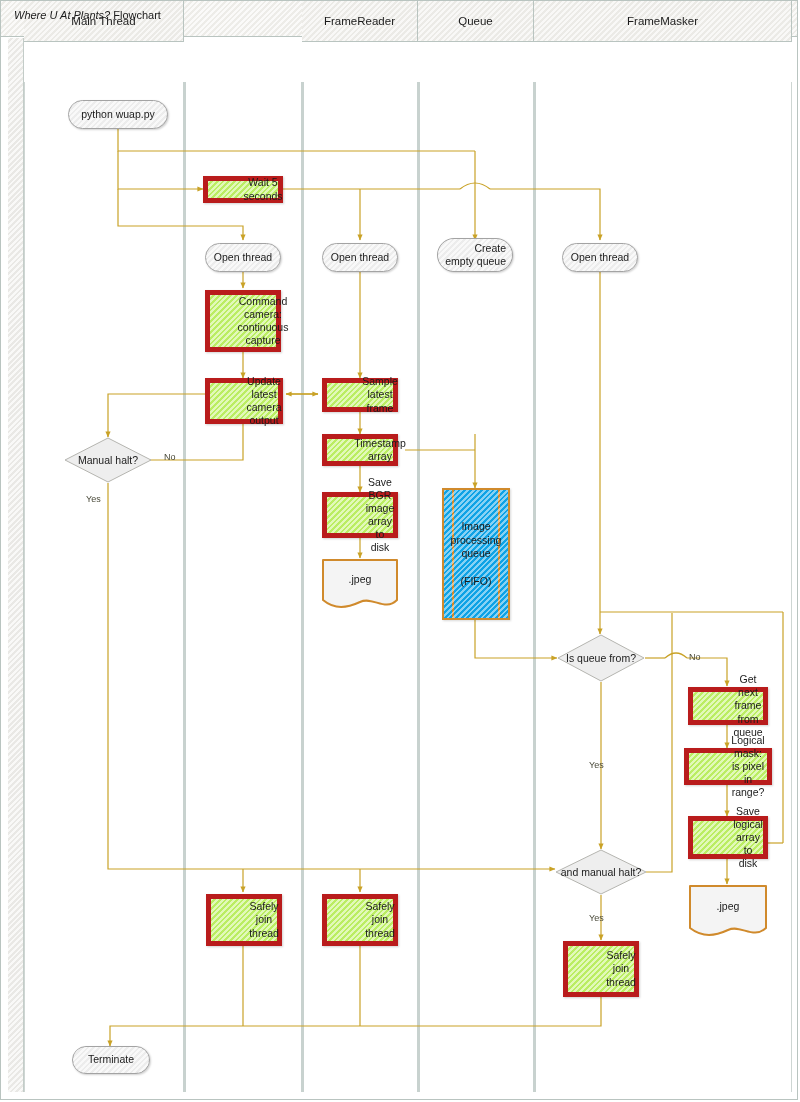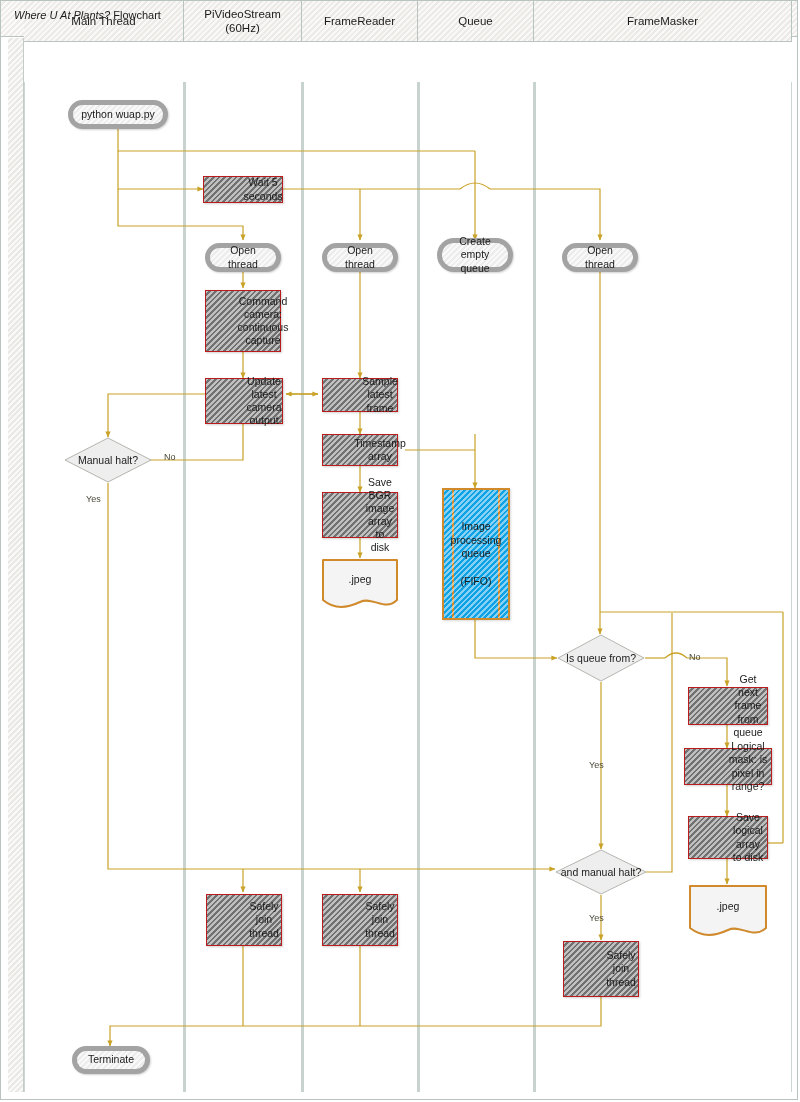--- a/index.html
+++ b/index.html
@@ -112,37 +112,38 @@
     display: flex;
     align-items: center;
     justify-content: center;
     text-align: center;
     font-size: 10.5px;
     color: #1b1b1b;
     line-height: 1.25;
     z-index: 6;
   }
   .proc {
-    background: #737373;
-    border: 1px solid #b91c1c;
+    background: #bef264;
+    border: 5px solid #b91c1c;
     box-shadow: 1px 1px 2px rgba(0,0,0,0.18);
     padding-left: 40px;
   }
   .proc .inner { position: relative; z-index: 2; padding: 0 3px; }
   .proc:after{
     content:"";
     position:absolute; inset:0;
     background: repeating-linear-gradient(135deg, rgba(255,255,255,0.55) 0 2px, rgba(0,0,0,0.018) 2px 4px);
     pointer-events:none;
   }
   .term {
     background: #f1f1f1;
-    border: 5px solid #a3a3a3;
+    border: 1px solid #a3a3a3;
     border-radius: 999px;
     box-shadow: 1px 1px 2px rgba(0,0,0,0.18);
+    text-align: right;
   }
   .term .inner { position: relative; z-index:2; padding: 0 6px; }
   .term:after{
     content:"";
     position:absolute; inset:0; border-radius:999px;
     background: repeating-linear-gradient(135deg, rgba(255,255,255,0.55) 0 2px, rgba(0,0,0,0.018) 2px 4px);
     pointer-events:none;
   }
   
   .decision { background: transparent; border: none; }
@@ -210,26 +211,20 @@
 
   <div class="title-bar"></div>
   <div class="title-text">
     <span class="em">Where U At Plants?</span><span> Flowchart</span>
   </div>
 
   <div class="side-band"></div>
 
   <div class="lane-header" style="left:24px; width:160px;">
     <span class="hdr-inner">Main Thread</span>
-  </div>
-  <div class="lane-header" style="left:184px; width:118px;">
-    <span class="hdr-inner">
-      <span>PiVideoStream</span><br>
-      <span>(60Hz)</span>
-    </span>
   </div>
   <div class="lane-header" style="left:418px; width:116px;">
     <span class="hdr-inner">Queue</span>
   </div>
   <div class="lane-header" style="left:302px; width:116px;">
     <span class="hdr-inner">FrameReader</span>
   </div>
   <div class="lane-header" style="left:534px; width:258px;">
     <span class="hdr-inner">FrameMasker</span>
   </div>

